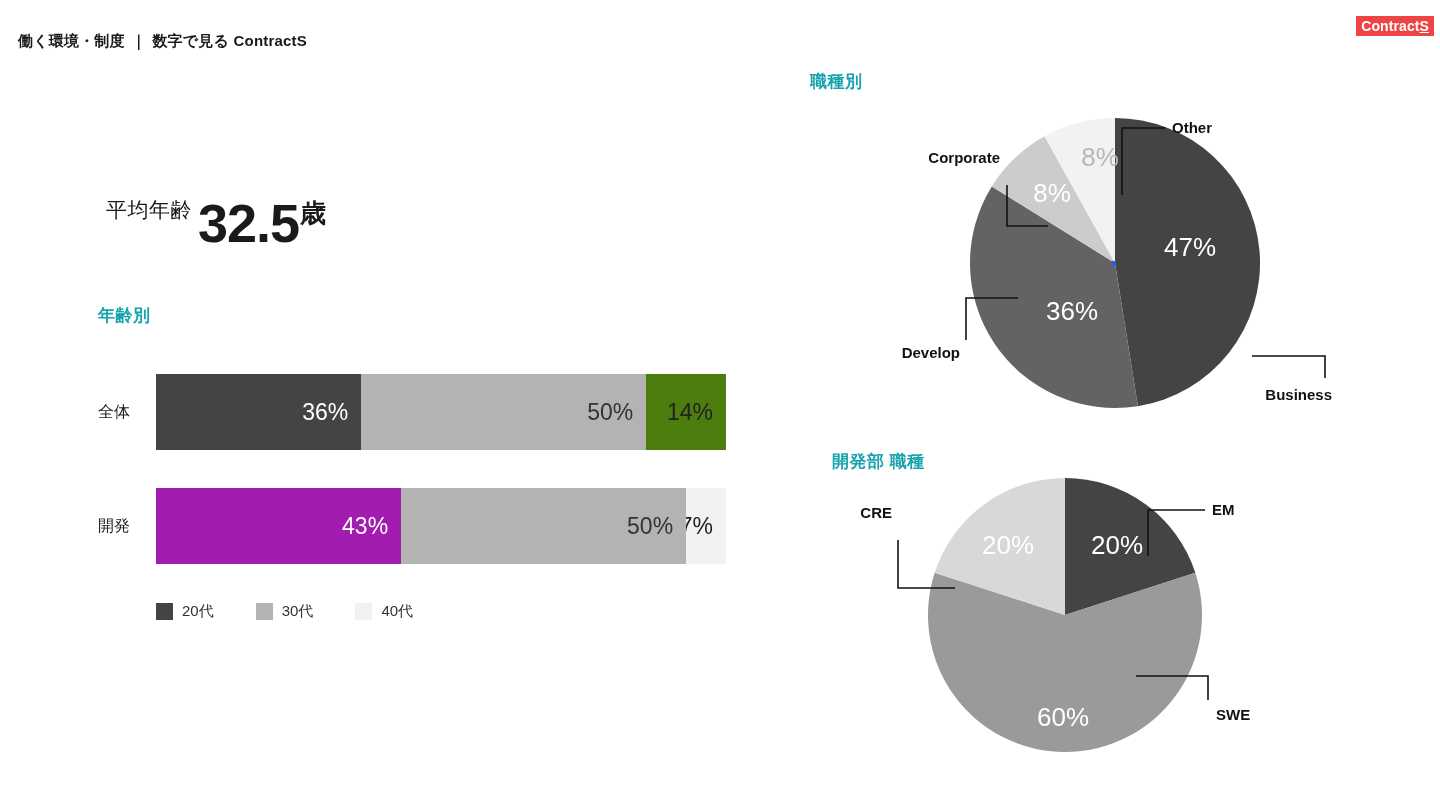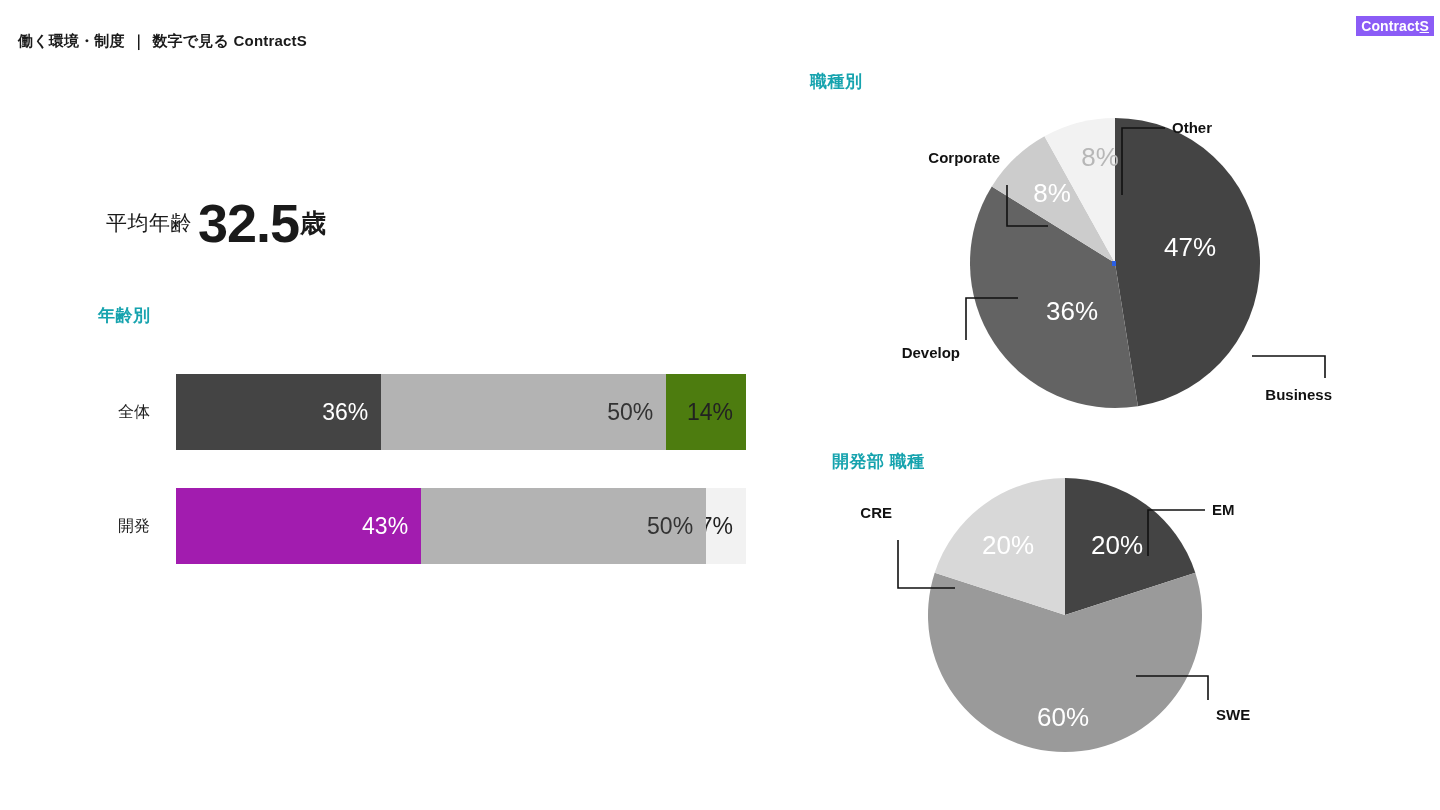--- a/index.html
+++ b/index.html
@@ -32,21 +32,21 @@
     padding: 0 2px;
   }
   #page-header .hdr-sub {
     font-weight: bold;
   }
 
   #brand-logo {
     position: absolute;
     top: 16px;
     right: 6px;
-    background: #8b5cf6;
+    background: #ef4444;
     color: #ffffff;
     font-size: 14px;
     font-weight: bold;
     letter-spacing: 0.1px;
     padding: 3px 5px 3px 5px;
     line-height: 1;
     display: inline-block;
   }
   #brand-logo .logo-tail {
     text-decoration: underline;
@@ -60,21 +60,21 @@
     top: 0;
     width: 780px;
     height: 810px;
   }
 
   #avg-age-block {
     position: absolute;
     left: 106px;
     top: 196px;
     display: flex;
-    align-items: center;
+    align-items: flex-start;
   }
   #avg-age-label {
     font-size: 21px;
     font-weight: normal;
     letter-spacing: 0.5px;
   }
   #avg-age-value {
     font-size: 54px;
     font-weight: bold;
     letter-spacing: -1px;
@@ -108,21 +108,20 @@
   .bar-row {
     display: flex;
     align-items: center;
     margin-bottom: 38px;
   }
   .bar-row-label {
     width: 58px;
     font-size: 16px;
     color: #222222;
     flex: 0 0 58px;
-    margin-left: 20px;
   }
   .bar-track {
     display: flex;
     height: 76px;
     width: 570px;
     flex: 0 0 570px;
   }
   .bar-seg {
     display: flex;
     align-items: center;
@@ -247,20 +246,34 @@
 
     <div class="bar-row">
       <div class="bar-row-label">開発</div>
       <div class="bar-track">
         <div class="bar-seg s20" id="seg-d-20" style="flex: 0 0 43%; background: #a21caf; color: rgb(255, 255, 255);">43%</div>
         <div class="bar-seg s30" id="seg-d-30" style="flex: 0 0 50%; background: rgb(179, 179, 179); color: rgb(51, 51, 51);">50%</div>
         <div class="bar-seg s40" id="seg-d-40" style="flex: 0 0 7%; background: rgb(242, 242, 242); color: rgb(34, 34, 34);">7%</div>
       </div>
     </div>
 
+    <div id="bar-legend">
+      <div class="legend-item">
+        <span class="legend-swatch s20"></span>
+        <span class="legend-label">20代</span>
+      </div>
+      <div class="legend-item">
+        <span class="legend-swatch s30"></span>
+        <span class="legend-label">30代</span>
+      </div>
+      <div class="legend-item">
+        <span class="legend-swatch s40"></span>
+        <span class="legend-label">40代</span>
+      </div>
+    </div>
 
   </div>
 </div>
 
 <div id="right-panel">
 
   <div id="job-section-heading" class="section-heading">職種別</div>
 
   <div class="pie-wrap" id="pie-job">
     <svg class="pie-svg" width="450" height="330" viewBox="0 0 450 330">

